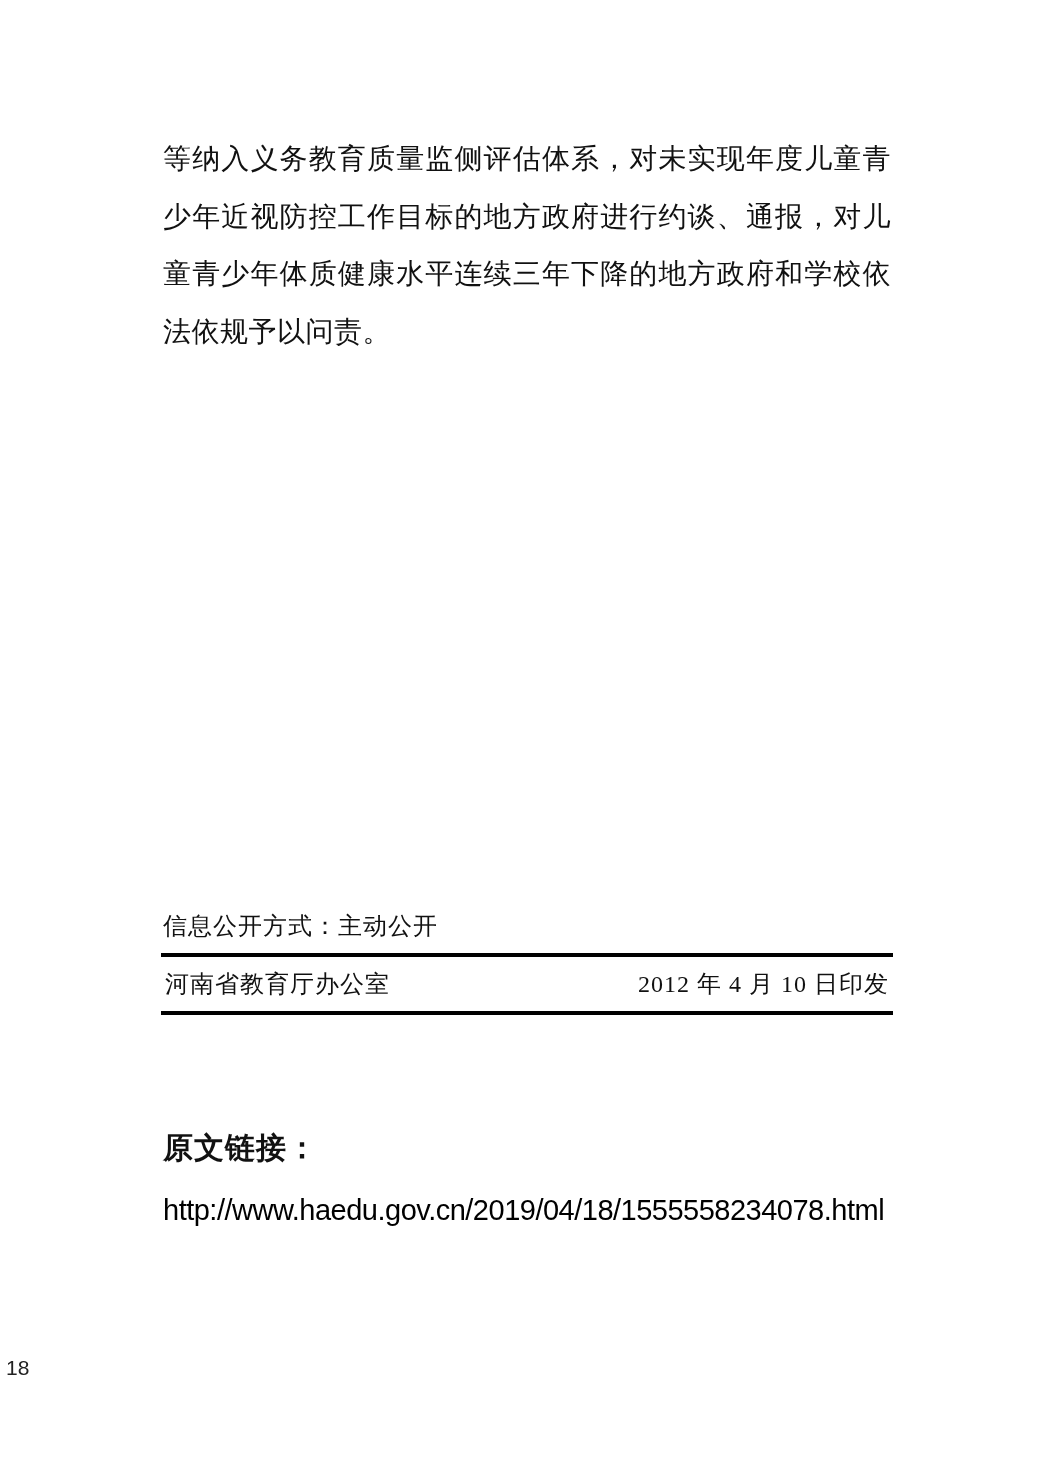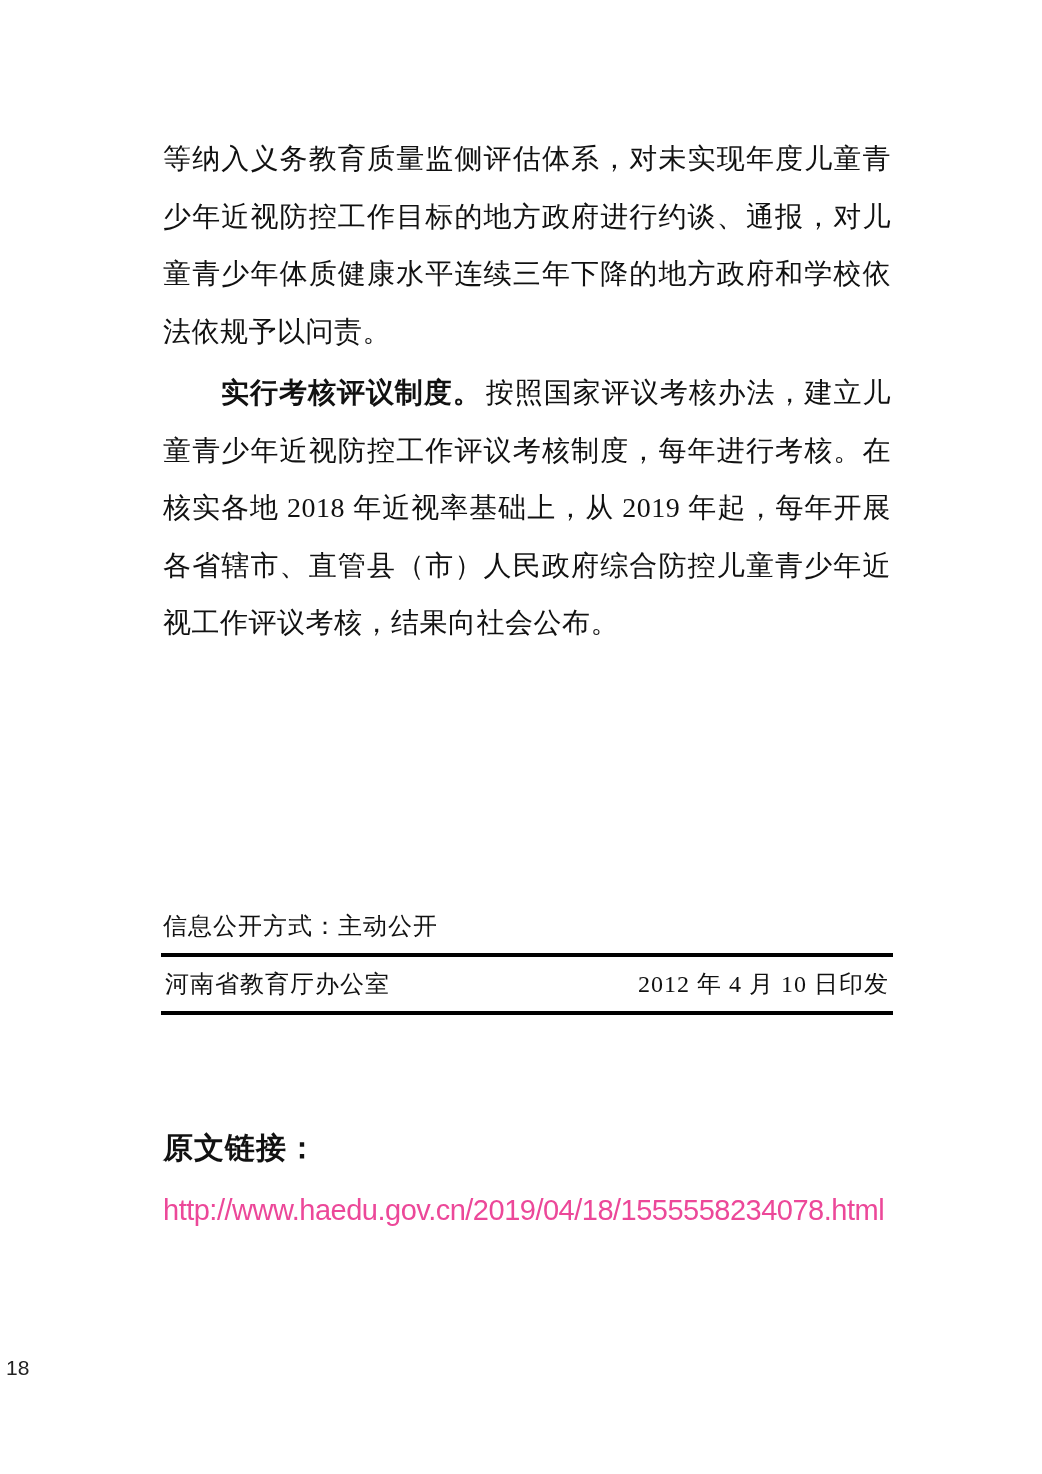--- a/index.html
+++ b/index.html
@@ -65,21 +65,21 @@
     font-weight: bold;
     line-height: 44px;
     letter-spacing: 1px;
   }
   .link-url {
     margin-top: 14px;
     font-family: "Liberation Sans", sans-serif;
     font-size: 29px;
     line-height: 44px;
     letter-spacing: -0.5px;
-    color: #ec4899;
+    color: #000000;
     text-decoration: none;
     display: inline-block;
   }
 
   .page-number {
     position: absolute;
     top: 1350px;
     left: 0;
     width: 100%;
     font-size: 21px;
@@ -87,21 +87,20 @@
     color: #222222;
   }
 </style>
 </head>
 <body>
 
 <div class="page">
 
   <div class="content">
     <p class="para">等纳入义务教育质量监侧评估体系，对未实现年度儿童青少年近视防控工作目标的地方政府进行约谈、通报，对儿童青少年体质健康水平连续三年下降的地方政府和学校依法依规予以问责。</p>
-    <p class="para indent"><span class="lead">实行考核评议制度。</span><span>按照国家评议考核办法，建立儿童青少年近视防控工作评议考核制度，每年进行考核。在核实各地 2018 年近视率基础上，从 2019 年起，每年开展各省辖市、直管县（市）人民政府综合防控儿童青少年近视工作评议考核，结果向社会公布。</span></p>
   </div>
 
   <div class="footer-block">
     <div class="disclosure">信息公开方式：主动公开</div>
     <hr class="rule">
     <div class="office-row">
       <span>河南省教育厅办公室</span>
       <span>2012 年 4 月 10 日印发</span>
     </div>
     <hr class="rule">

